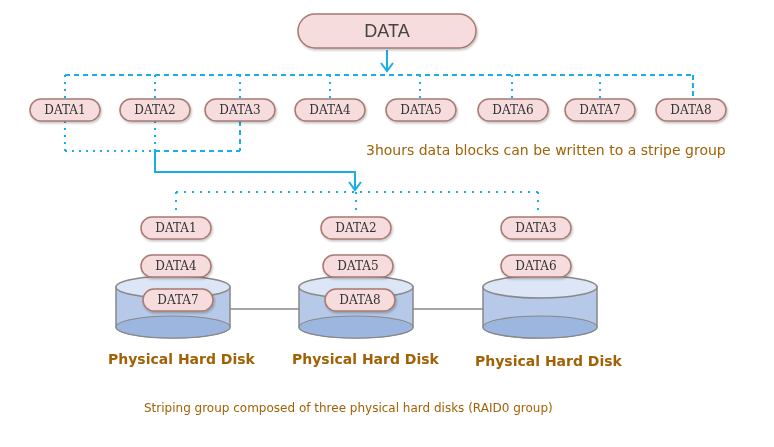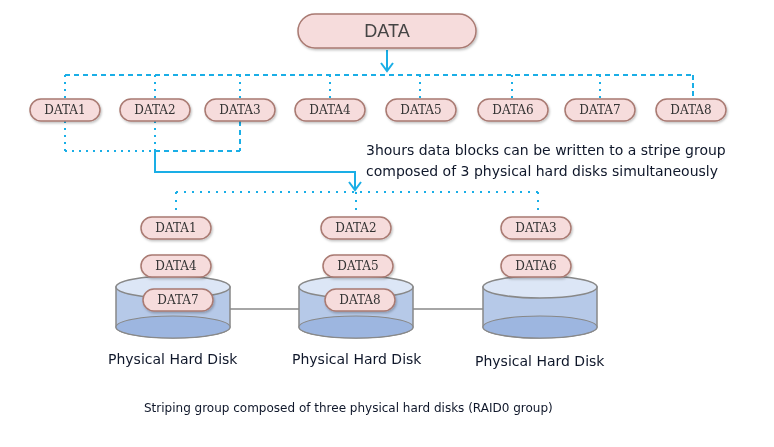--- a/index.html
+++ b/index.html
@@ -1,22 +1,22 @@
 <!DOCTYPE html>
 <html><head>
 <meta charset="utf-8">
 <style>
   html, body { margin:0; padding:0; background:#ffffff; }
   body { width:774px; height:447px; position:relative; overflow:hidden; font-family:"Liberation Sans", sans-serif; }
   svg { position:absolute; left:0; top:0; }
   .pill-text { font-family:"DejaVu Serif", serif; font-size:12px; fill:#333; text-anchor:middle; dominant-baseline:central; }
   .root-text { font-family:"Liberation Sans", sans-serif; font-size:18px; fill:#444; text-anchor:middle; dominant-baseline:central; }
-  .label { position:absolute; font-family:"DejaVu Sans", sans-serif; color:#0f172a; white-space:nowrap; }
+  .label { position:absolute; font-family:"DejaVu Sans", sans-serif; color:#a16207; white-space:nowrap; }
   .note { left:366px; top:140px; font-size:14px; line-height:21px; }
-  .disk-label { font-size:14px; top:351px; }
+  .disk-label { font-size:14px; top:351px;font-weight:bold; }
   .caption { left:144px; top:401px; font-size:12px; }
 </style>
 </head>
 <body>
 
 <svg width="774" height="447" viewBox="0 0 774 447">
   <defs>
     <filter id="sh" x="-10%" y="-20%" width="130%" height="160%">
       <feDropShadow dx="1" dy="1.5" stdDeviation="1" flood-color="#000" flood-opacity="0.25"></feDropShadow>
     </filter>
@@ -158,20 +158,19 @@
       </g>
     <g filter="url(#sh)">
         <rect x="501" y="255" width="70" height="22" rx="11" fill="#f6dcdc" stroke="#a97a72" stroke-width="1.5"></rect>
         <text class="pill-text" x="536" y="266">DATA6</text>
       </g>
   </g>
 </svg>
 
 <div class="label note">
   <div>3hours data blocks can be written to a stripe group</div>
-  <div>composed of 3 physical hard disks simultaneously</div>
 </div>
 
 <div class="label disk-label" style="left:108px;">Physical Hard Disk</div>
 <div class="label disk-label" style="left:292px;">Physical Hard Disk</div>
 <div class="label disk-label" style="left:475px; top:353px;">Physical Hard Disk</div>
 
 <div class="label caption">Striping group composed of three physical hard disks (RAID0 group)</div>
 
 </body></html>

